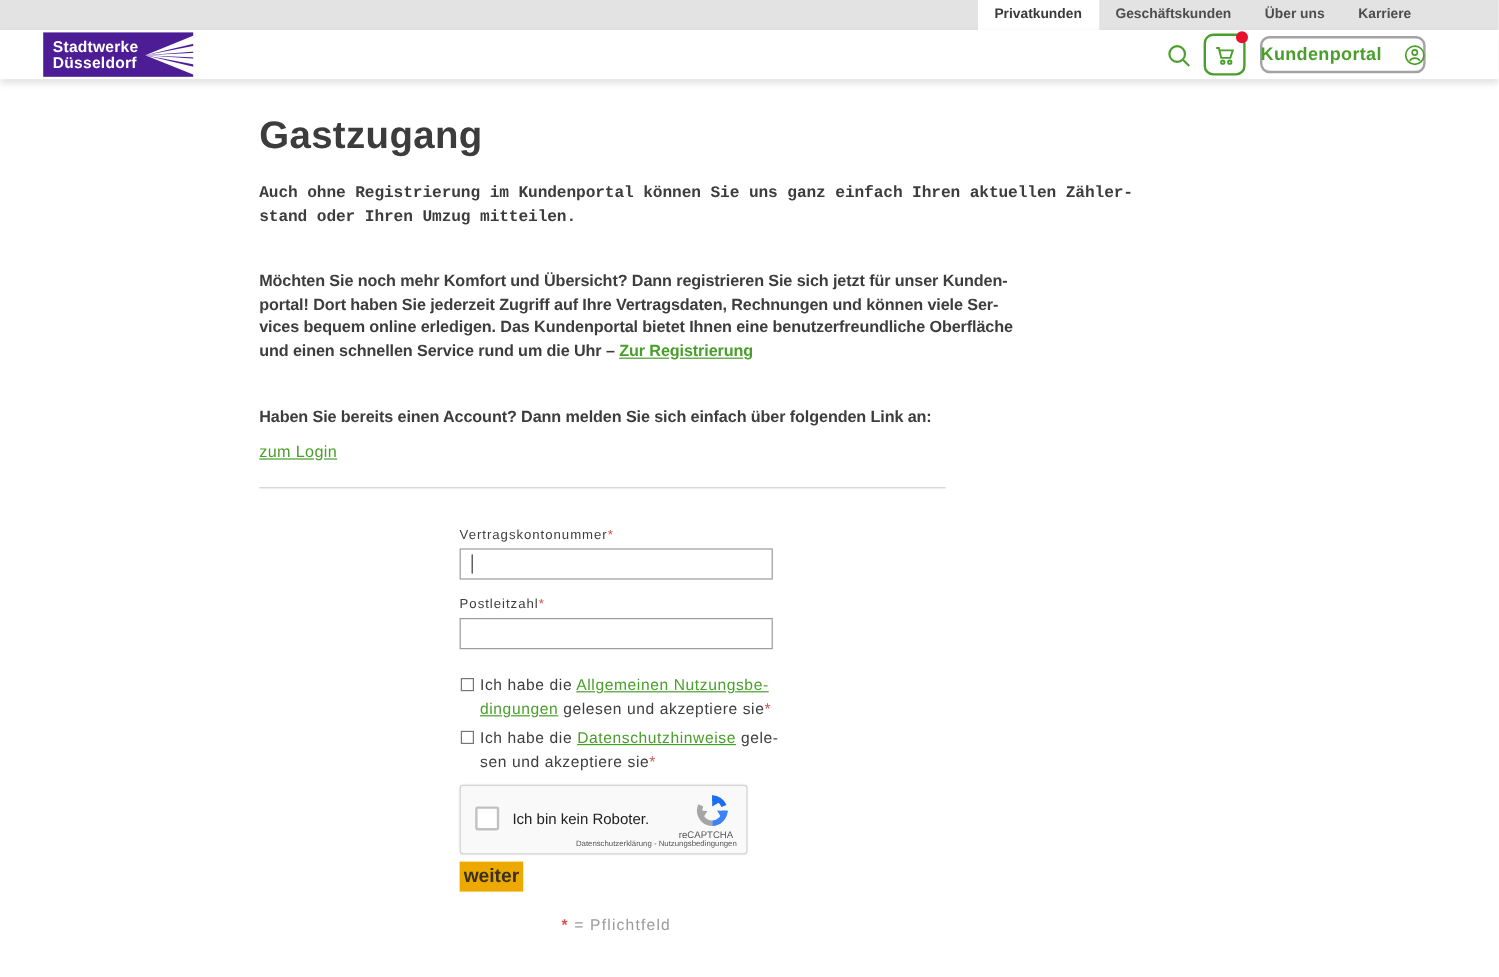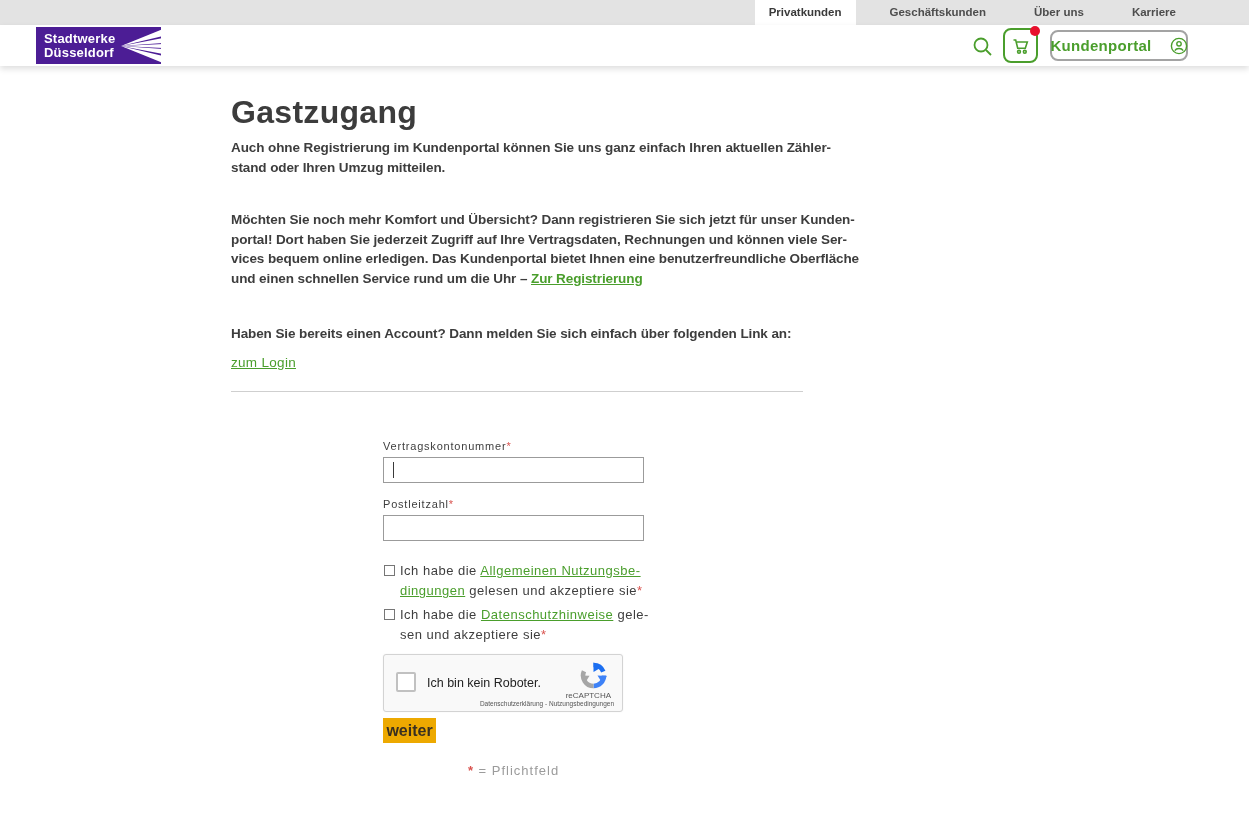--- a/index.html
+++ b/index.html
@@ -1,21 +1,21 @@
 <!DOCTYPE html>
 <html lang="de"><head>
 <meta charset="utf-8">
 <style>
   * { margin:0; padding:0; box-sizing:border-box; }
   html,body { width:1249px; height:814px; background:#fff; overflow:hidden; }
   body { position:relative; font-family:"Liberation Sans", sans-serif; color:#3d3d3d; }
 
   
   .topbar { position:absolute; top:0; left:0; width:1249px; height:25px; background:#e3e3e3; }
-  .tabs   { position:absolute; top:0; right:59px; height:25px; display:flex;gap:20px; }
+  .tabs   { position:absolute; top:0; right:59px; height:25px; display:flex; }
   .tab    { height:25px; line-height:25px; padding:0 14px; font-size:11.5px; font-weight:bold;
             color:#4d4d4d; cursor:pointer; white-space:nowrap; }
   .tab.active { background:#fff; color:#3a3a3a; }
 
   
   .header { position:absolute; top:25px; left:0; width:1249px; height:41px; background:#fff;
             box-shadow:0 3px 6px rgba(0,0,0,.13); z-index:2; }
   .logo   { position:absolute; left:36px; top:2px; width:125px; height:37px; background:#4c1d95;
             display:flex; align-items:center; padding-left:8px; cursor:pointer; }
   .logo-text { color:#fff; font-size:13px; font-weight:bold; line-height:14px; letter-spacing:.2px; }
@@ -27,25 +27,25 @@
               border-radius:8px; background:#fff; cursor:pointer;
               display:flex; align-items:center; justify-content:center; }
   .cart-badge { position:absolute; top:-4px; right:-4px; width:10px; height:10px; border-radius:50%;
                 background:#e8112d; }
   .portal-btn { position:absolute; left:1050px; top:5px; width:138px; height:31px; border:2px solid #a3a3a3;
                 border-radius:8px; background:#fff; cursor:pointer; display:flex; align-items:center;
                 justify-content:center; gap:18px; color:#4a9e2c; font-size:15px; font-weight:bold;
                 letter-spacing:.3px; white-space:nowrap; }
 
   
-  .main { position:absolute; left:231px; top:92px; width:572px; }
+  .main { position:absolute; left:216px; top:92px; width:572px; }
   .page-title { font-size:32px; line-height:40px; font-weight:bold; color:#3c3c3c; letter-spacing:.3px; }
   .bodyline { font-size:13.5px; line-height:19.5px; font-weight:bold; color:#3d3d3d;
               letter-spacing:-.1px; white-space:nowrap; }
-  .intro { margin-top:6px; }
+  .intro { margin-top:20px;font-family:Liberation Mono, monospace; }
   .promo { margin-top:33px; }
   .account { margin-top:36px; }
   a, .link { color:#4a9e2c; text-decoration:underline; cursor:pointer; }
   .login-link { display:inline-block; margin-top:11px; font-size:13.5px; font-weight:normal;
                 letter-spacing:.3px; }
   .divider { margin-top:20px; border:none; border-top:1px solid #cfcfcf; width:572px; }
 
   
   .form { position:absolute; left:383px; top:440px; width:261px; }
   .field-label { display:block; font-size:11px; letter-spacing:.8px; color:#3e3e3e; }

